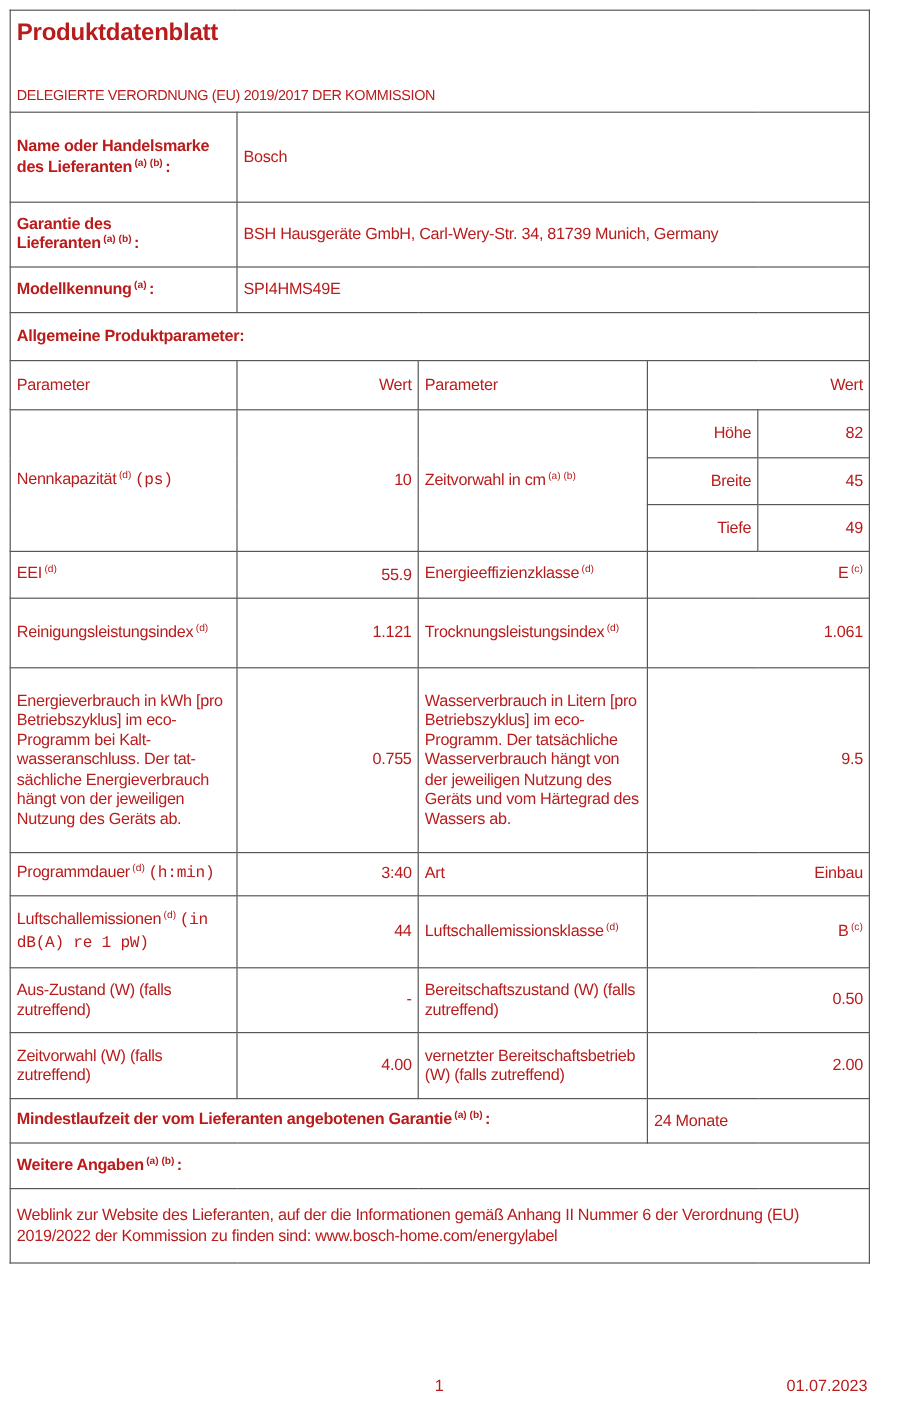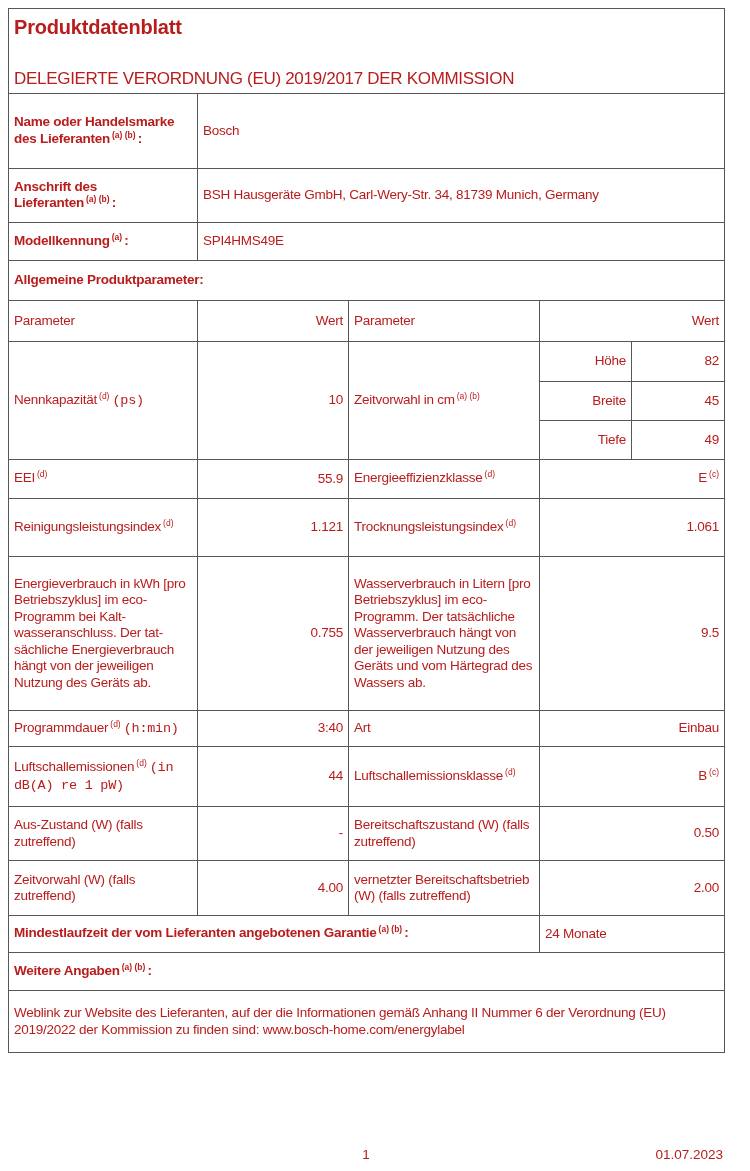--- a/index.html
+++ b/index.html
@@ -21,21 +21,21 @@
   .ctr{text-align:right;}
   .vleft{padding-left:7px;}
   sup{
     font-size:8.5px;letter-spacing:0;vertical-align:baseline;
     position:relative;top:-5px;margin-left:2px;white-space:nowrap;
   }
   .colon{margin-left:2px;}
   .post{margin-left:3px;font-family:Liberation Mono, monospace;}
   .header-cell{vertical-align:top;padding:11px 5px 0 5px;}
   .title{font-size:20px;font-weight:bold;letter-spacing:-0.2px;line-height:24px;}
-  .subtitle{margin-top:32px;font-size:17px;letter-spacing:-0.3px;}
+  .subtitle{margin-top:32px;font-size:12px;letter-spacing:-0.3px;}
   .footer{position:absolute;left:8px;top:1147px;width:716px;height:18px;font-size:13.5px;}
   .footer .page-num{position:absolute;left:0;right:0;text-align:center;}
   .footer .date{position:absolute;right:1px;top:0;}
 </style>
 </head>
 <body>
 
 <div class="page">
   <table class="sheet">
     <colgroup>
@@ -56,21 +56,21 @@
 
       <tr style="height:75px">
         <td class="b">
           <span>Name oder Handels­marke des Lieferanten</span><sup>(a) (b)</sup><span class="colon">:</span>
         </td>
         <td colspan="4" class="vleft">Bosch</td>
       </tr>
 
       <tr style="height:54px">
         <td class="b">
-          <span>Anschrift des Lieferanten</span><sup>(a) (b)</sup><span class="colon">:</span>
+          <span>Garantie des Lieferanten</span><sup>(a) (b)</sup><span class="colon">:</span>
         </td>
         <td colspan="4" class="vleft">BSH Hausgeräte GmbH, Carl-Wery-Str. 34, 81739 Munich, Germany</td>
       </tr>
 
       <tr style="height:38px">
         <td class="b">
           <span>Modellkennung</span><sup>(a)</sup><span class="colon">:</span>
         </td>
         <td colspan="4" class="vleft">SPI4HMS49E</td>
       </tr>

